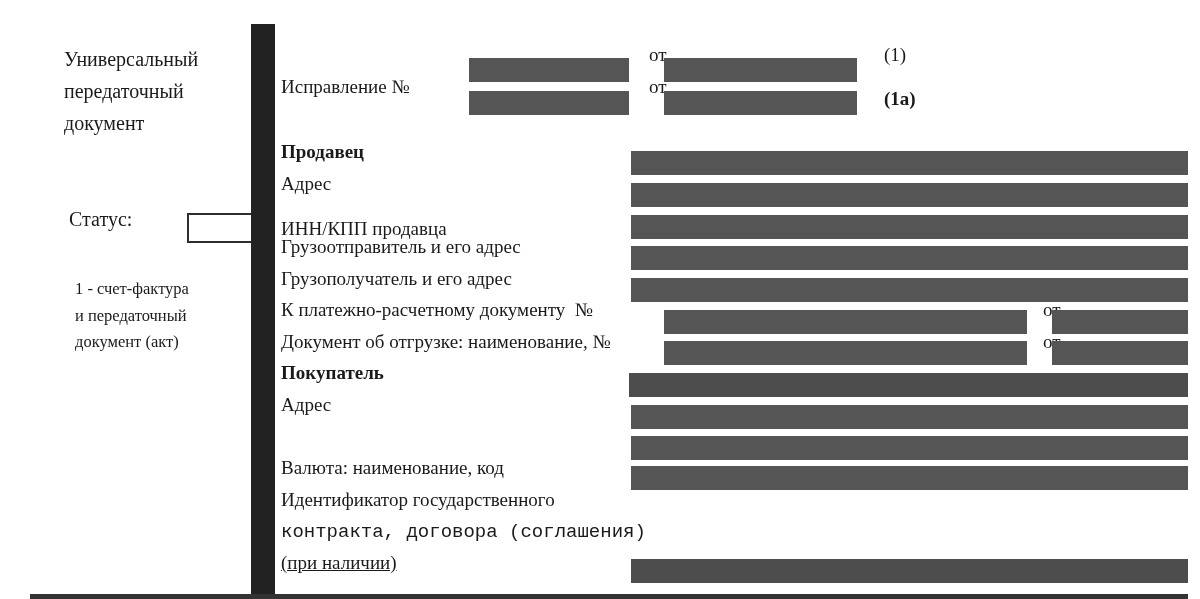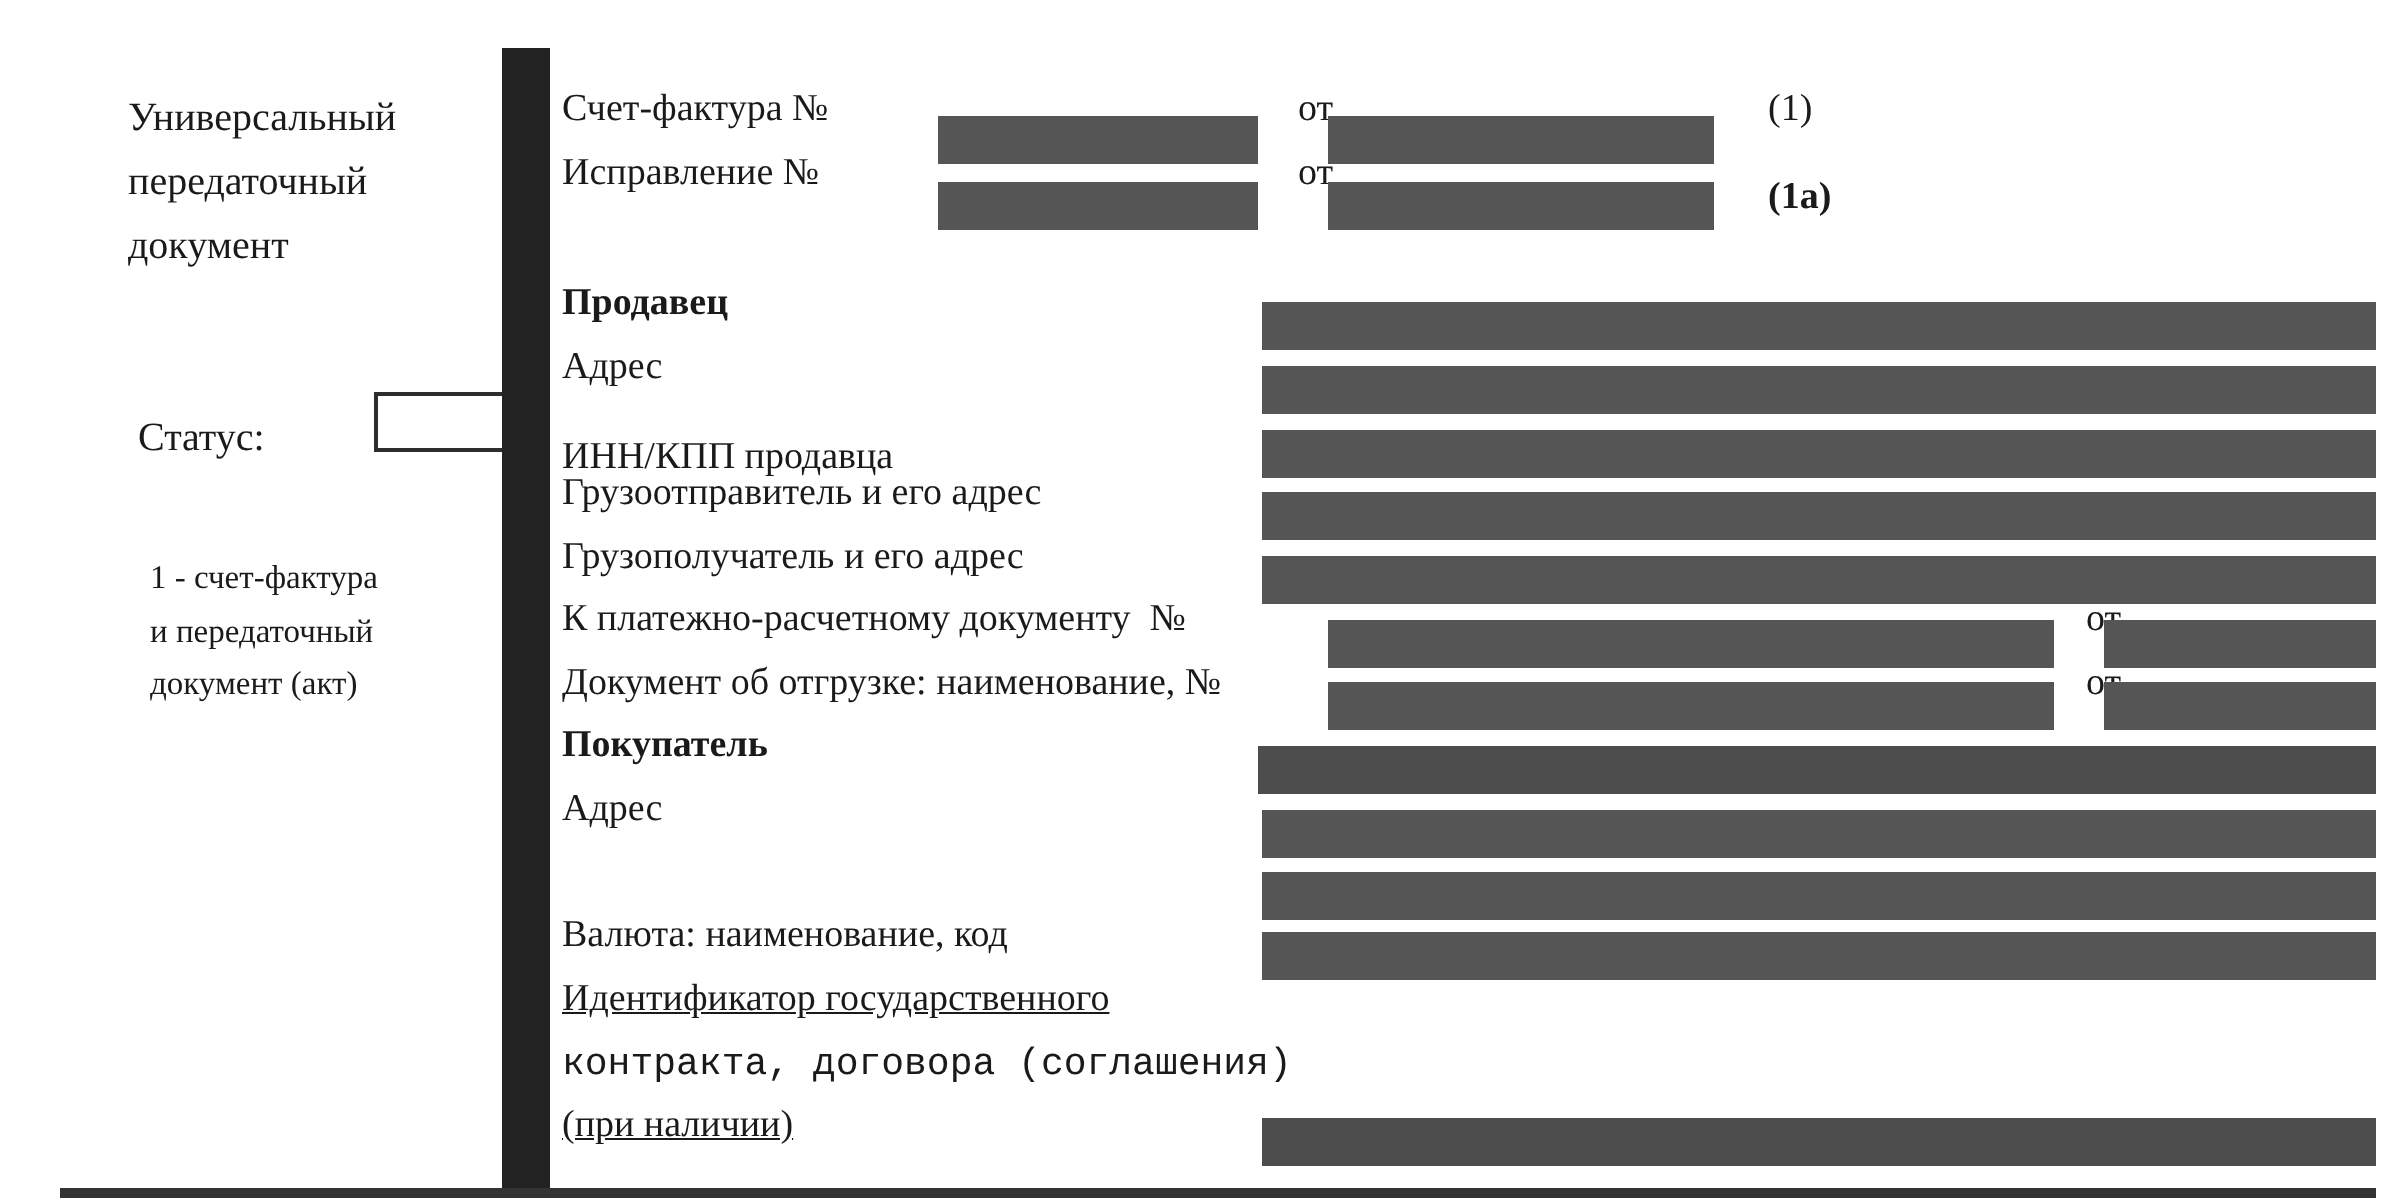--- a/index.html
+++ b/index.html
@@ -18,21 +18,21 @@
     position: absolute;
     left: 28px; top: 7px;
     width: 172px;
     font-size: 20px;
     line-height: 32px;
   }
   .status-row {
     position: absolute;
     left: 21px; top: 160px;
     display: flex;
-    align-items: flex-start;
+    align-items: flex-end;
     gap: 34px;
   }
   .status-label { font-size: 20px; }
   .status-box {
     margin-left: 9px;
     width: 72px; height: 30px;
     border: 2px solid #2e2e2e;
     background: #fff;
   }
   .legend {
@@ -78,21 +78,20 @@
     <span class="status-label">Статус:</span>
     <span class="status-box"></span>
   </div>
 
   <div class="legend">
     <div>1 - счет-фактура и передаточный документ (акт)</div>
   </div>
 
   <div class="v-divider"></div>
 
-  <div class="lbl" style="top:8px;">Счет-фактура №</div>
   <div class="fl" style="left:445px; top:34px; width:160px;"></div>
   <div class="inline-lbl" style="left:613px; top:8px;">от</div>
   <div class="fl" style="left:640px; top:34px; width:193px;"></div>
   <div class="inline-lbl" style="left:848px; top:8px;">(1)</div>
 
   <div class="lbl" style="top:40px;">Исправление №</div>
   <div class="fl" style="left:445px; top:67px; width:160px;"></div>
   <div class="inline-lbl" style="left:613px; top:40px;">от</div>
   <div class="fl" style="left:640px; top:67px; width:193px;"></div>
   <div class="inline-lbl" style="left:848px; top:52px;font-weight:bold;">(1а)</div>
@@ -126,21 +125,21 @@
   <div class="fl thick" style="left:605px; top:349px; width:595px;"></div>
 
   <div class="lbl" style="top:358px;">Адрес</div>
   <div class="fl" style="left:607px; top:381px; width:593px;"></div>
 
   <div class="fl" style="left:607px; top:412px; width:593px;"></div>
 
   <div class="lbl" style="top:421px;">Валюта: наименование, код</div>
   <div class="fl" style="left:607px; top:442px; width:593px;"></div>
 
-  <div class="lbl" style="top:453px;text-decoration:underline;">Идентификатор государственного</div>
+  <div class="lbl" style="top:453px;">Идентификатор государственного</div>
   <div class="lbl" style="top:485px;font-family:Liberation Mono, monospace;">контракта, договора (соглашения)</div>
   <div class="lbl" style="top:516px;text-decoration:underline;">(при наличии)</div>
   <div class="fl thick" style="left:607px; top:535px; width:593px;"></div>
 
   <div class="tline" style="left:6px; top:570px; width:1194px; height:2px;"></div>
   <div class="tline" style="left:6px;    top:570px; width:2px; height:29px;"></div>
   <div class="tline" style="left:77px;   top:570px; width:2px; height:29px;"></div>
   <div class="tline" style="left:502px;  top:570px; width:2px; height:29px;"></div>
   <div class="tline" style="left:605px;  top:570px; width:2px; height:29px;"></div>
   <div class="tline" style="left:788px;  top:570px; width:2px; height:29px;"></div>

